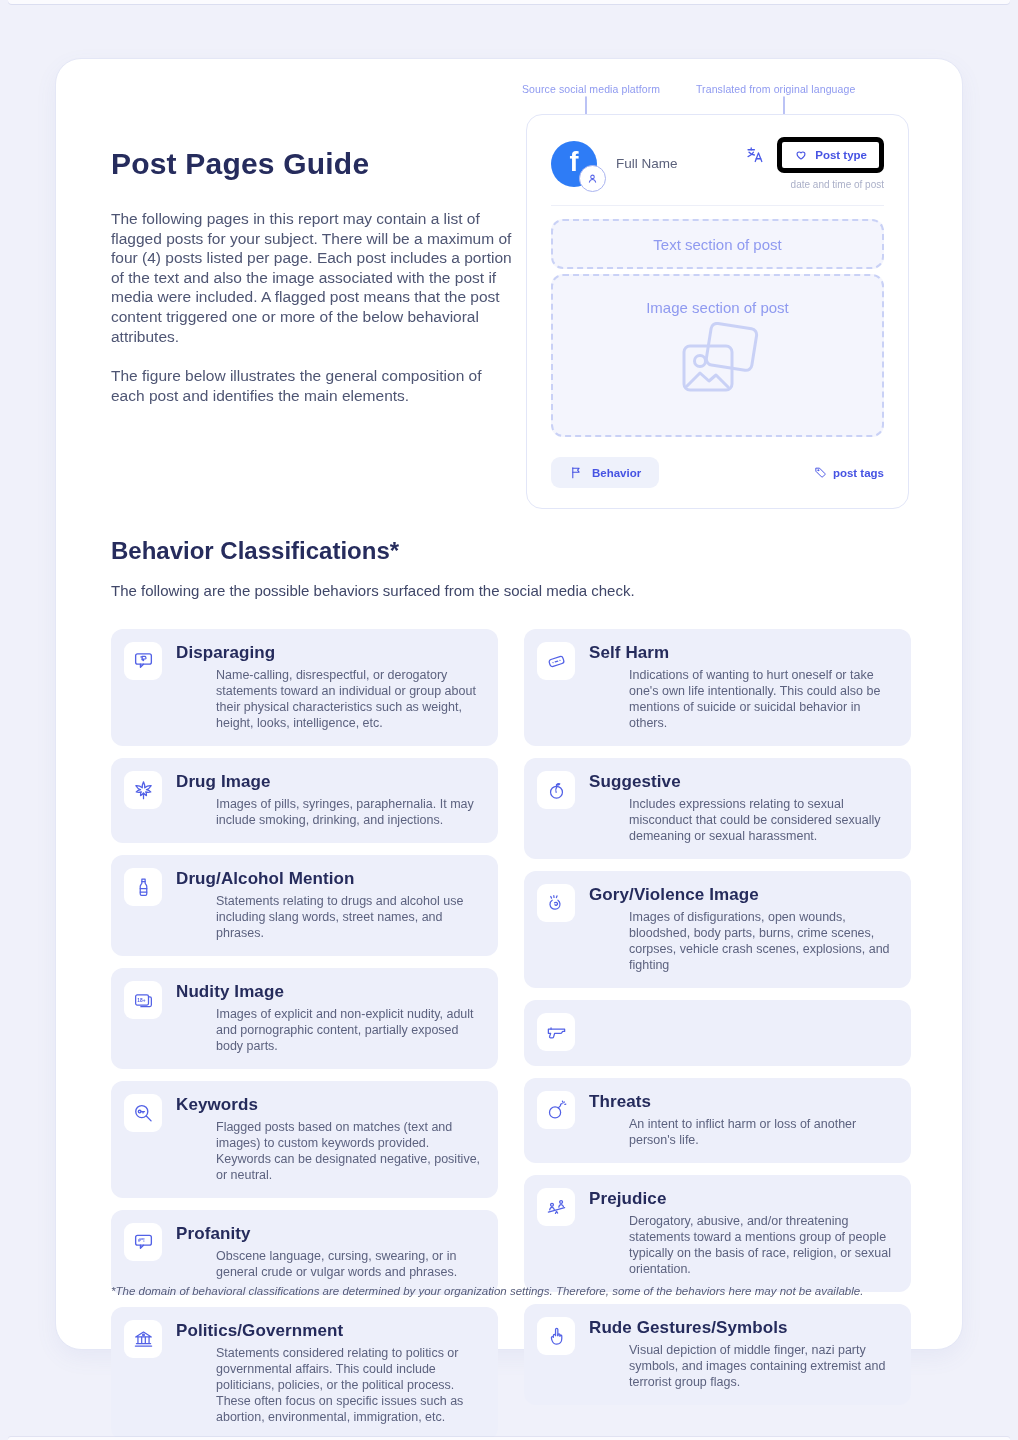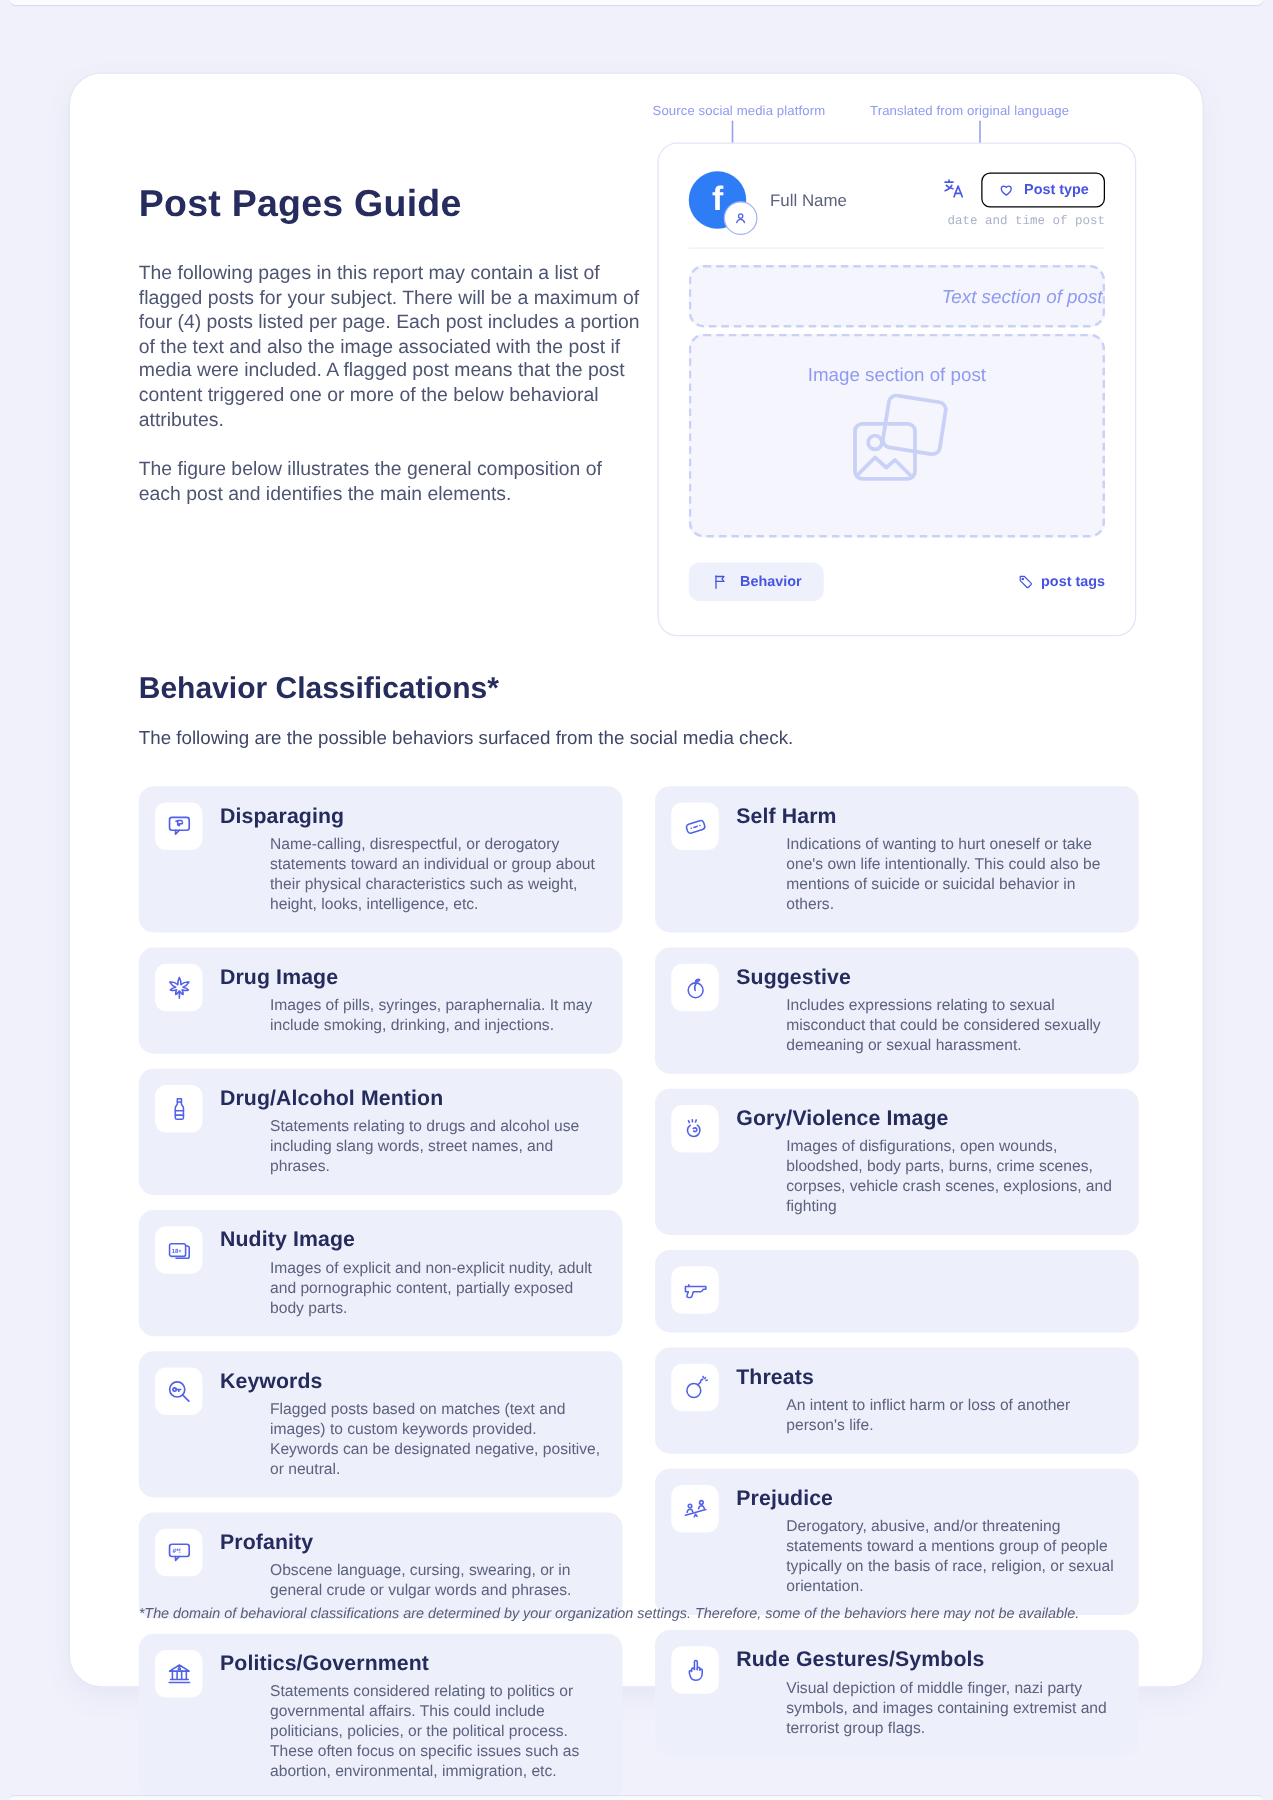--- a/index.html
+++ b/index.html
@@ -50,29 +50,29 @@
   .person-badge { position:absolute; right:-9px; bottom:-5px; width:27px; height:27px;
     background:#fff; border:1.4px solid #aab4f0; border-radius:50%;
     display:flex; align-items:center; justify-content:center; color:#5866e8; }
   .person-badge svg { width:15px; height:15px; }
   .full-name { margin-left:19px; font-size:13.5px; color:#5b617b; }
   .header-right { margin-left:auto; display:flex; flex-direction:column; align-items:flex-end; }
   .hr-top { display:flex; align-items:center; gap:11px; }
   .translate-icon { width:21px; height:21px; color:#4a5ae8; }
   .translate-icon svg { width:100%; height:100%; }
   .post-type-btn { display:flex; align-items:center; gap:7px; background:#fff;
-    border:1px solid #000000; border-radius:7px; padding:6px 12px;
+    border:5px solid #000000; border-radius:7px; padding:6px 12px;
     color:#4653e3; font-size:11.5px; font-weight:700; }
   .post-type-btn svg { width:14px; height:14px; }
-  .date-label { margin-top:6px; font-size:10px; color:#abb0c8;font-family:Liberation Mono, monospace; }
+  .date-label { margin-top:6px; font-size:10px; color:#abb0c8; }
 
   .post-divider { height:1px; background:#edeff8; margin:15px 0 13px; }
 
   .dashed { border:2px dashed #c9d1f6; border-radius:12px; background:#f4f5fd; color:#8f9af0; }
-  .text-section { height:50px; display:flex; align-items:center; justify-content:flex-end; font-size:15px;font-style:italic; }
+  .text-section { height:50px; display:flex; align-items:center; justify-content:center; font-size:15px; }
   .image-section { height:163px; margin-top:5px; display:flex; flex-direction:column;
     align-items:center; padding-top:23px; font-size:15px; }
   .photos-icon { margin-top:6px; color:#c9d1f6; }
 
   .post-footer { display:flex; align-items:center; margin-top:20px; }
   .behavior-chip { display:flex; align-items:center; gap:9px; background:#eef1fb;
     border-radius:9px; padding:8px 18px; color:#4653e3; font-size:11.5px; font-weight:700; }
   .behavior-chip svg { width:14px; height:15px; }
   .post-tags { margin-left:auto; display:flex; align-items:center; gap:6px;
     color:#4653e3; font-size:11.5px; font-weight:700; }

